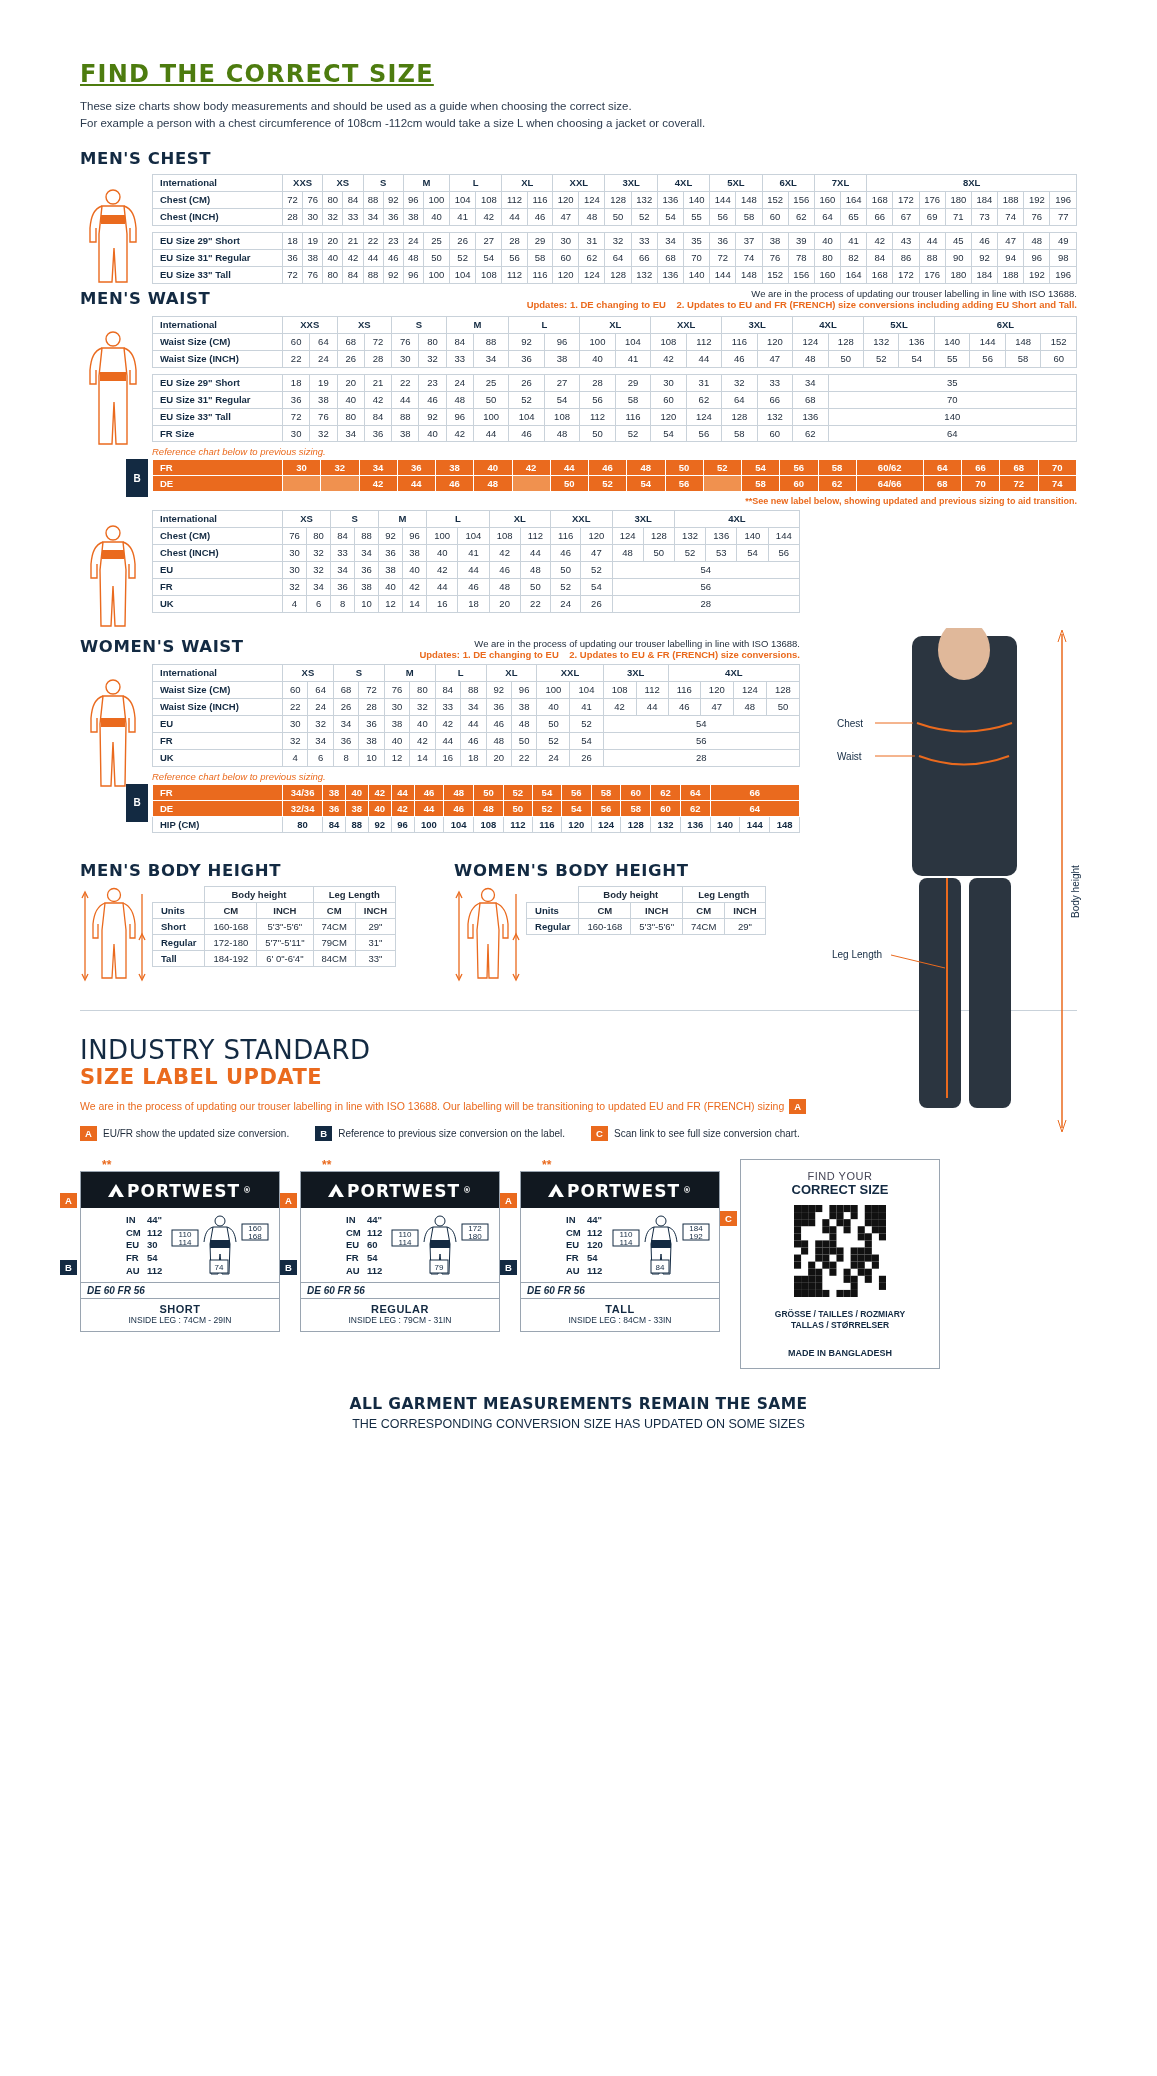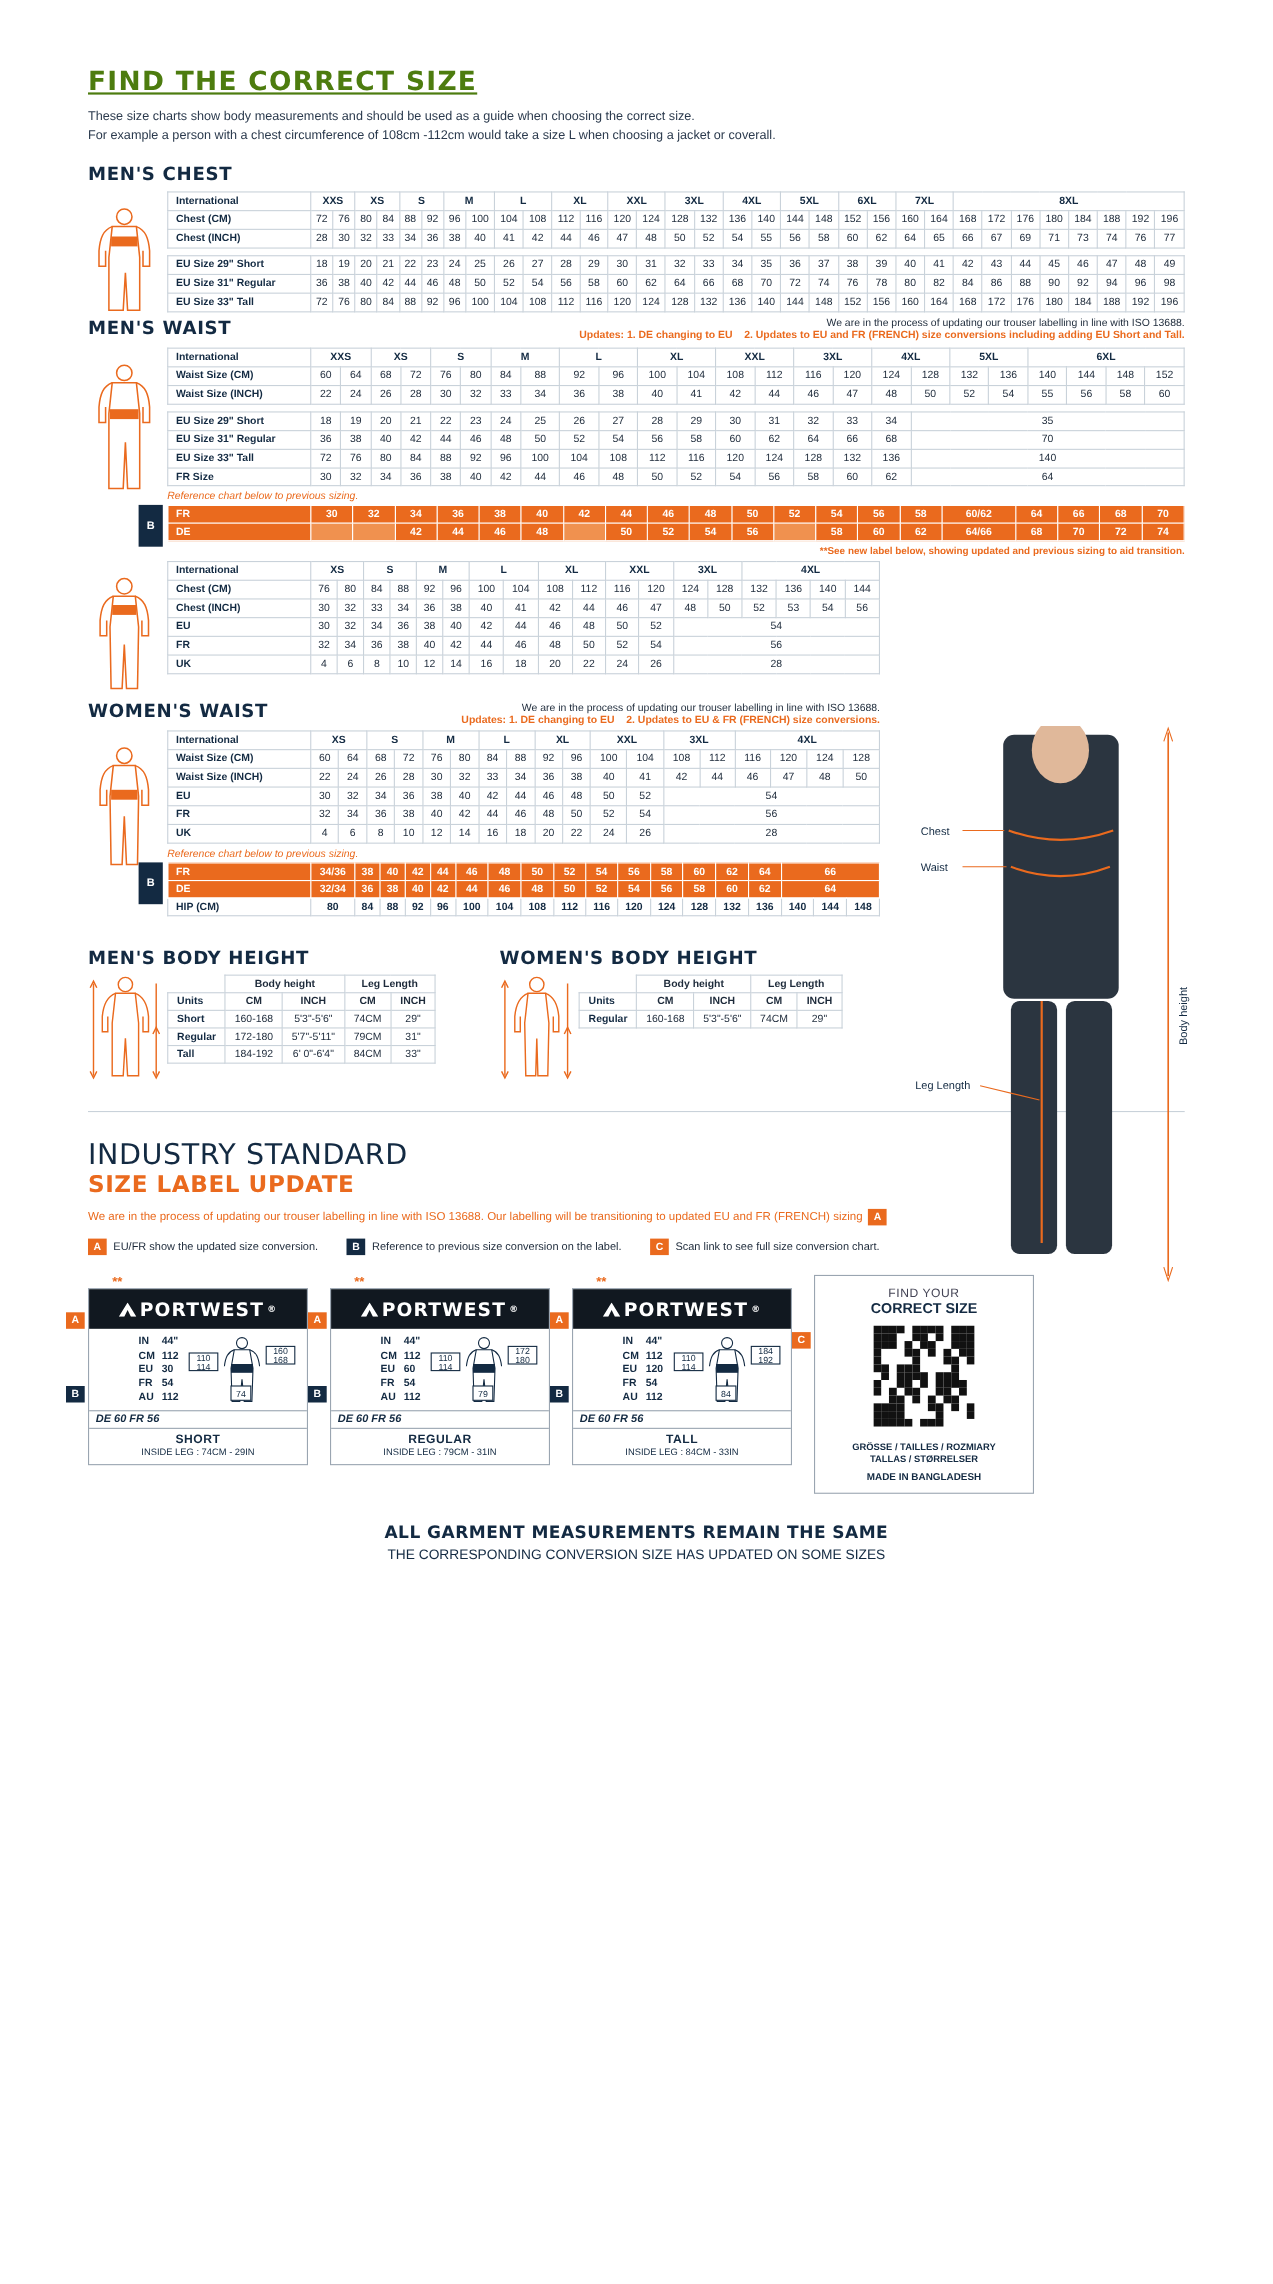--- a/index.html
+++ b/index.html
@@ -124,28 +124,28 @@
   .label-foot .ft1 { font-size:11px; font-weight:800; color:#132a42; letter-spacing:.5px;}
   .label-foot .ft2 { font-size:8.5px; color:#132a42; }
   .tagA.abs { position:absolute; left:-20px; }
   .tagB.abs { position:absolute; left:-20px; }
 
   .qr-card { width:200px; border:1px solid #9aa5b1; text-align:center; padding:10px 8px; }
   .qr-t1 { font-size:11px; color:#445; letter-spacing:.5px;}
   .qr-t2 { font-size:13px; font-weight:800; color:#132a42; margin-bottom:8px;}
   .qr-img { width:92px; height:92px; margin:0 auto 8px; }
   .qr-t3 { font-size:8.5px; font-weight:700; color:#132a42; line-height:1.35;}
-  .qr-t4 { font-size:9px; font-weight:700; color:#132a42; margin-top:4px;}
+  .qr-t4 { font-size:9px; font-weight:700; color:#132a42; margin-top:16px;}
 
   .closing { text-align:center; margin-top:26px;}
   .closing .c1 { font-size:15.5px; font-weight:800; color:#132a42; letter-spacing:.4px; font-family:"DejaVu Sans", sans-serif;}
   .closing .c2 { font-size:12.5px; color:#132a42; margin-top:4px;}
 
   
-  .models { position:absolute; right:70px; top:660px; width:260px; }
+  .models { position:absolute; right:70px; top:628px; width:260px; }
 </style>
 </head>
 <body>
 
 <div class="page">
 
   <h1 class="main-title">FIND THE CORRECT SIZE</h1>
   <div class="intro">
     <div>These size charts show body measurements and should be used as a guide when choosing the correct size.</div>
     <div>For example a person with a chest circumference of 108cm -112cm would take a size L when choosing a jacket or coverall.</div>

